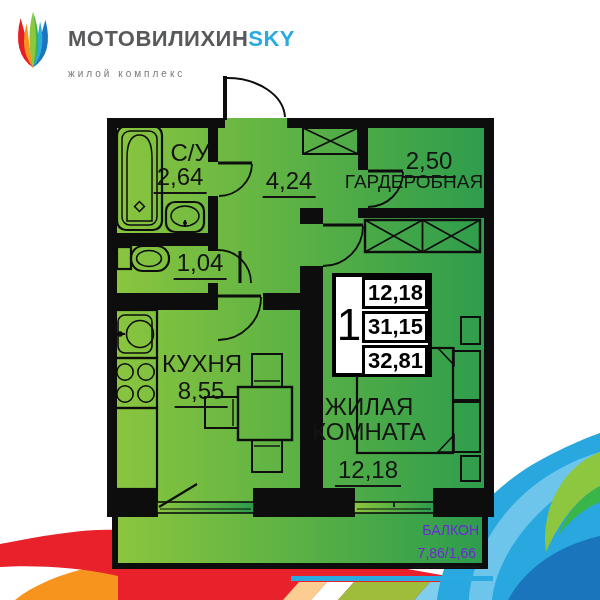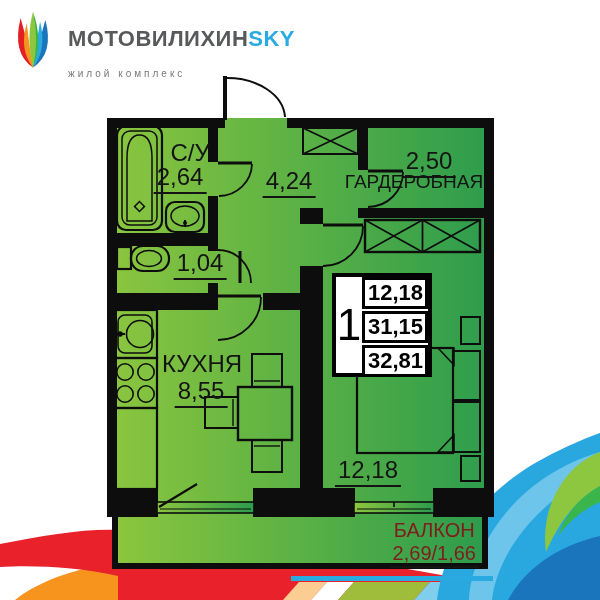--- a/index.html
+++ b/index.html
@@ -17,22 +17,22 @@
   .brand{font-size:22px;font-weight:bold;color:#58595b;letter-spacing:.5px;line-height:1;}
   .brand .sky{color:#29abe2;}
   .logo-sub{margin-top:18px;font-size:10px;letter-spacing:3px;color:#77787b;}
 
   
   .lbl{position:absolute;z-index:2;color:#141414;font-size:24px;line-height:1.05;
        white-space:nowrap;transform:translateX(-50%);}
   .u{border-bottom:2px solid #141414;padding:0 3px 2px;}
   .lbl-small{font-size:19px;}
   .living-lbl{width:140px;white-space:normal;text-align:center;line-height:25px;}
-  .balcony-lbl{position:absolute;z-index:2;right:121px;top:520px;text-align:center;
-       color:#7f1d1d;font-size:20px;line-height:21px;}
+  .balcony-lbl{position:absolute;z-index:2;right:121px;top:520px;text-align:right;
+       color:#6d28d9;font-size:14px;line-height:21px;}
   .balcony-lbl .u{display:inline-block;margin-top:2px;}
 
   
   .infobox{position:absolute;left:332px;top:273px;width:100px;height:104px;z-index:3;
        background:#fff;border:4px solid #000;box-sizing:border-box;display:flex;}
   .ib-left{width:26px;display:flex;align-items:center;justify-content:center;
        font-size:44px;color:#000;}
   .ib-col{flex:1;display:flex;flex-direction:column;gap:2px;}
   .ib-cell{flex:1;border:3.5px solid #000;background:#fff;display:flex;align-items:center;
        padding-left:3px;font-size:22px;font-weight:bold;color:#000;box-sizing:border-box;}
@@ -196,24 +196,25 @@
   </div>
 
   <span class="lbl" style="left:190px;top:140px;">С/У</span>
   <span class="lbl" style="left:180px;top:164px;"><span class="u">2,64</span></span>
   <span class="lbl" style="left:289px;top:168px;"><span class="u">4,24</span></span>
   <span class="lbl" style="left:429px;top:148px;"><span class="u">2,50</span></span>
   <span class="lbl lbl-small" style="left:414px;top:172px;">ГАРДЕРОБНАЯ</span>
   <span class="lbl" style="left:200px;top:250px;"><span class="u">1,04</span></span>
   <span class="lbl" style="left:202px;top:351px;">КУХНЯ</span>
   <span class="lbl" style="left:201px;top:366px;margin-top:12px;"><span class="u">8,55</span></span>
+  <span class="lbl living-lbl" style="left:369px;top:394px;">ЖИЛАЯ КОМНАТА</span>
   <span class="lbl" style="left:368px;top:457px;"><span class="u">12,18</span></span>
   <div class="balcony-lbl">
     <div>БАЛКОН</div>
-    <span class="u">2,69/1,66</span>
+    <span class="u">7,86/1,66</span>
   </div>
 
   <div class="infobox">
     <div class="ib-left">1</div>
     <div class="ib-col">
       <div class="ib-cell">12,18</div>
       <div class="ib-cell">31,15</div>
       <div class="ib-cell">32,81</div>
     </div>
   </div>

